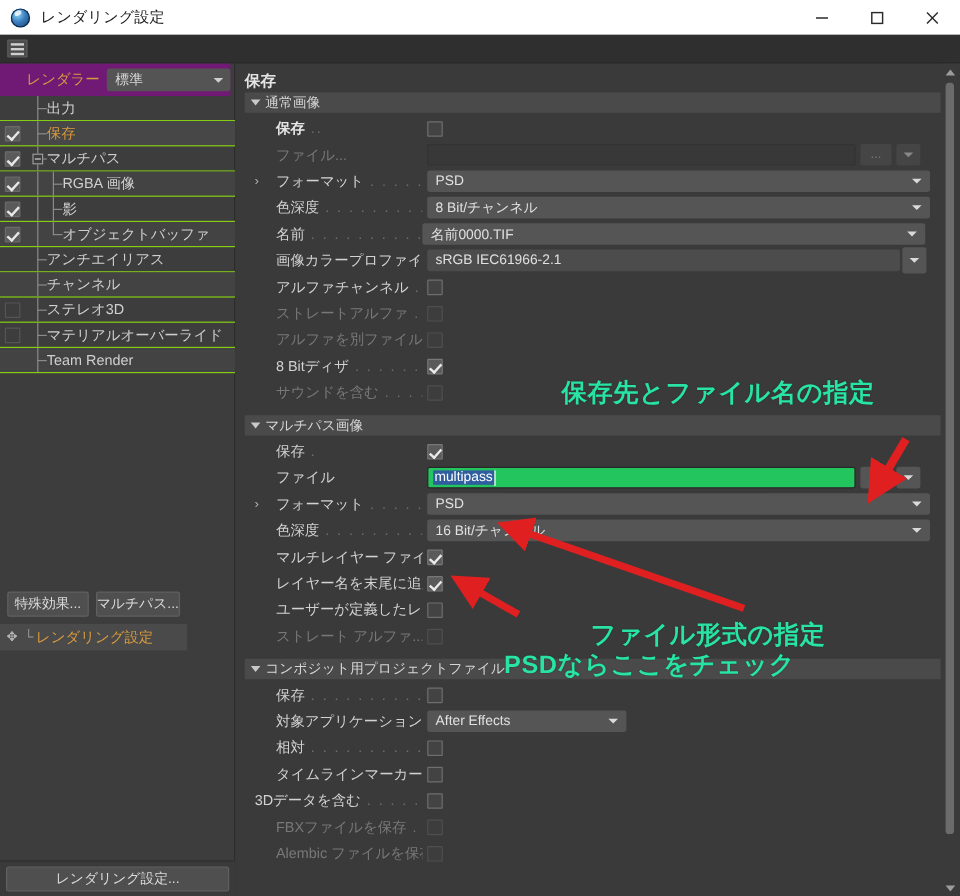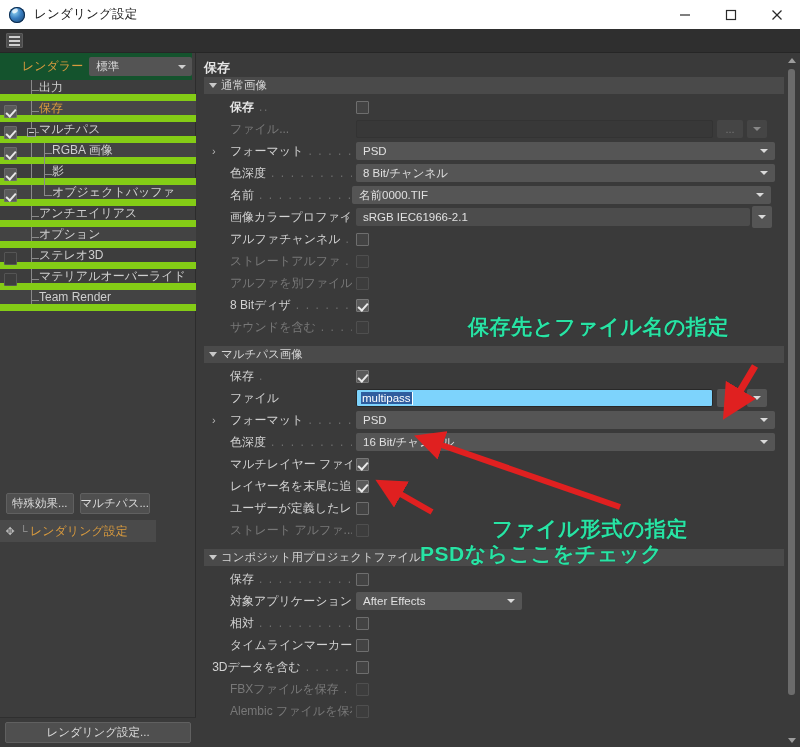--- a/index.html
+++ b/index.html
@@ -51,41 +51,41 @@
   }
   .hamburger i { display: block; height: 2px; background: #cfcfcf; }
 
   
   .left {
     position: absolute; left: 0; top: 53px; width: 196px; bottom: 0;
     background: #3d3d3d; border-right: 1px solid #2c2c2c;
   }
   .renderer-row {
     position: absolute; left: 0; top: 0; width: 192px; height: 27px;
-    background: #14532d; display: flex; align-items: center;
+    background: #701a75; display: flex; align-items: center;
   }
   .renderer-label {
     color: #d89a3e; font-size: 12px; margin-left: 22px; white-space: nowrap;
   }
   .renderer-select {
     margin-left: 6px; width: 123px; height: 19px; background: #545454;
     border: none; border-radius: 2px; position: relative;
     display: flex; align-items: center;
   }
   .renderer-select span { color: #d8d8d8; font-size: 11.5px; margin-left: 7px; }
   .caret {
     position: absolute; right: 6px; top: 50%; margin-top: -2px;
     width: 0; height: 0; border-left: 4px solid transparent;
     border-right: 4px solid transparent; border-top: 4px solid #cfcfcf;
   }
 
   .tree { position: absolute; left: 0; top: 27px; width: 196px; }
   .trow {
     position: relative; height: 21px; display: flex; align-items: center;
-    border-bottom: 7px solid #84cc16;
+    border-bottom: 1px solid #84cc16;
   }
   .trow.alt { background: #434343; }
   .trow.sel { background: #474747; }
   .tchk {
     position: absolute; left: 4px; top: 4px; width: 13px; height: 13px;
     background: #5a5a5a; border: 1px solid #6b6b6b; border-radius: 1px;
   }
   .tchk.off { background: #3d3d3d; border-color: #555; }
   .tchk.on::after {
     content: ""; position: absolute; left: 3px; top: 1px; width: 4px; height: 8px;
@@ -182,21 +182,21 @@
     height: 18px; background: #555555; border-radius: 2px; position: relative;
     display: flex; align-items: center; flex: none;
   }
   .dd span { color: #e0e0e0; font-size: 11.5px; margin-left: 7px; white-space: nowrap; }
   .dd .cv {
     position: absolute; right: 7px; top: 50%; margin-top: -2px; width: 0; height: 0;
     border-left: 4px solid transparent; border-right: 4px solid transparent;
     border-top: 4px solid #dadada;
   }
   .txtfield {
-    height: 18px; background: #7dd3fc; border: 1px solid #282828; border-radius: 2px;
+    height: 18px; background: #22c55e; border: 1px solid #282828; border-radius: 2px;
     display: flex; align-items: center; flex: none;
   }
   .txtfield.disabled { background: #383838; border-color: #333; }
   .txtfield .sel {
     background: #2f5d9e; color: #ffffff; font-size: 11.5px; margin-left: 4px;
     padding: 0 1px; white-space: nowrap;
   }
   .caretbar { width: 1px; height: 13px; background: #ffffff; }
   .sqbtn {
     width: 26px; height: 18px; background: #555555; border-radius: 2px;
@@ -333,21 +333,21 @@
           <div class="tlabel" style="margin-left: 52px;">オブジェクトバッファ</div>
         </div>
         <div class="trow">
           <div class="tstem" style="left: 31px; top: 0px; bottom: 0px; border-left-width: 1px;"></div>
           <div class="tstem" style="left: 31px; top: 10px; width: 8px; border-top-width: 1px;"></div>
           <div class="tlabel" style="margin-left: 39px;">アンチエイリアス</div>
         </div>
         <div class="trow alt">
           <div class="tstem" style="left: 31px; top: 0px; bottom: 0px; border-left-width: 1px;"></div>
           <div class="tstem" style="left: 31px; top: 10px; width: 8px; border-top-width: 1px;"></div>
-          <div class="tlabel" style="margin-left: 39px;">オプション</div>
+          <div class="tlabel" style="margin-left: 39px;">チャンネル</div>
         </div>
         <div class="trow">
           <div class="tchk off"></div>
           <div class="tstem" style="left: 31px; top: 0px; bottom: 0px; border-left-width: 1px;"></div>
           <div class="tstem" style="left: 31px; top: 10px; width: 8px; border-top-width: 1px;"></div>
           <div class="tlabel" style="margin-left: 39px;">ステレオ3D</div>
         </div>
         <div class="trow">
           <div class="tchk off"></div>
           <div class="tstem" style="left: 31px; top: 0px; bottom: 0px; border-left-width: 1px;"></div>

